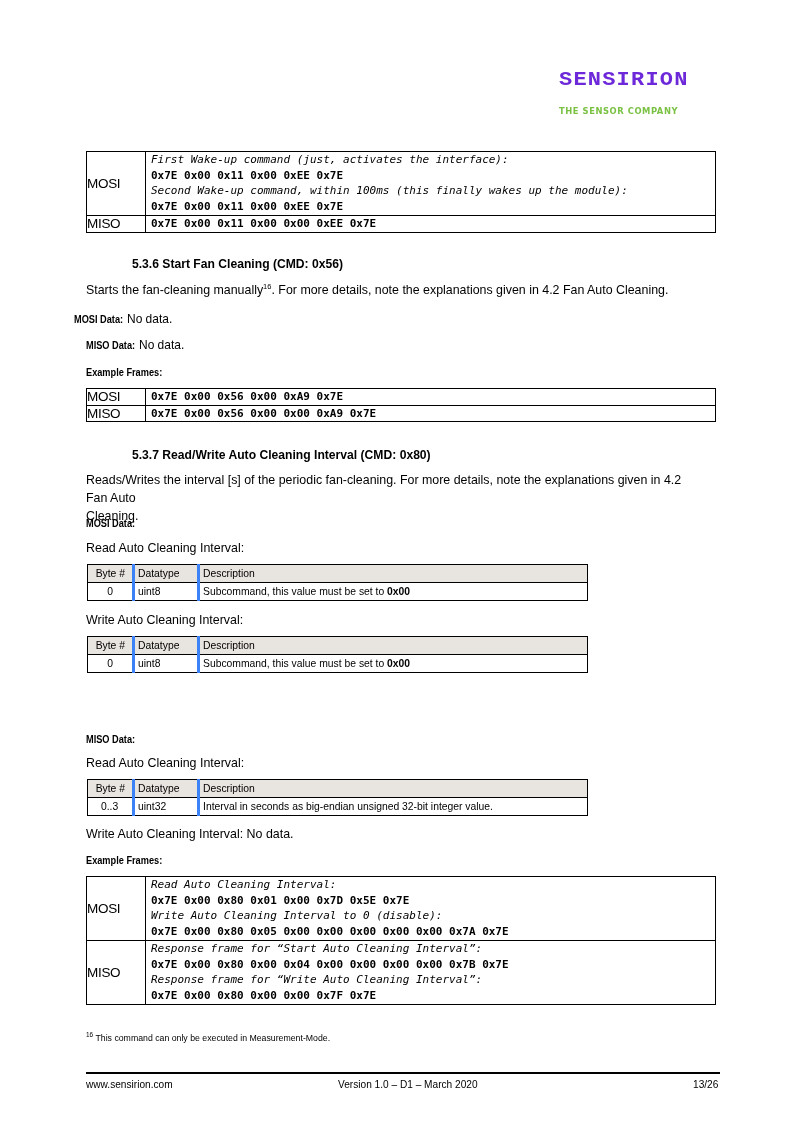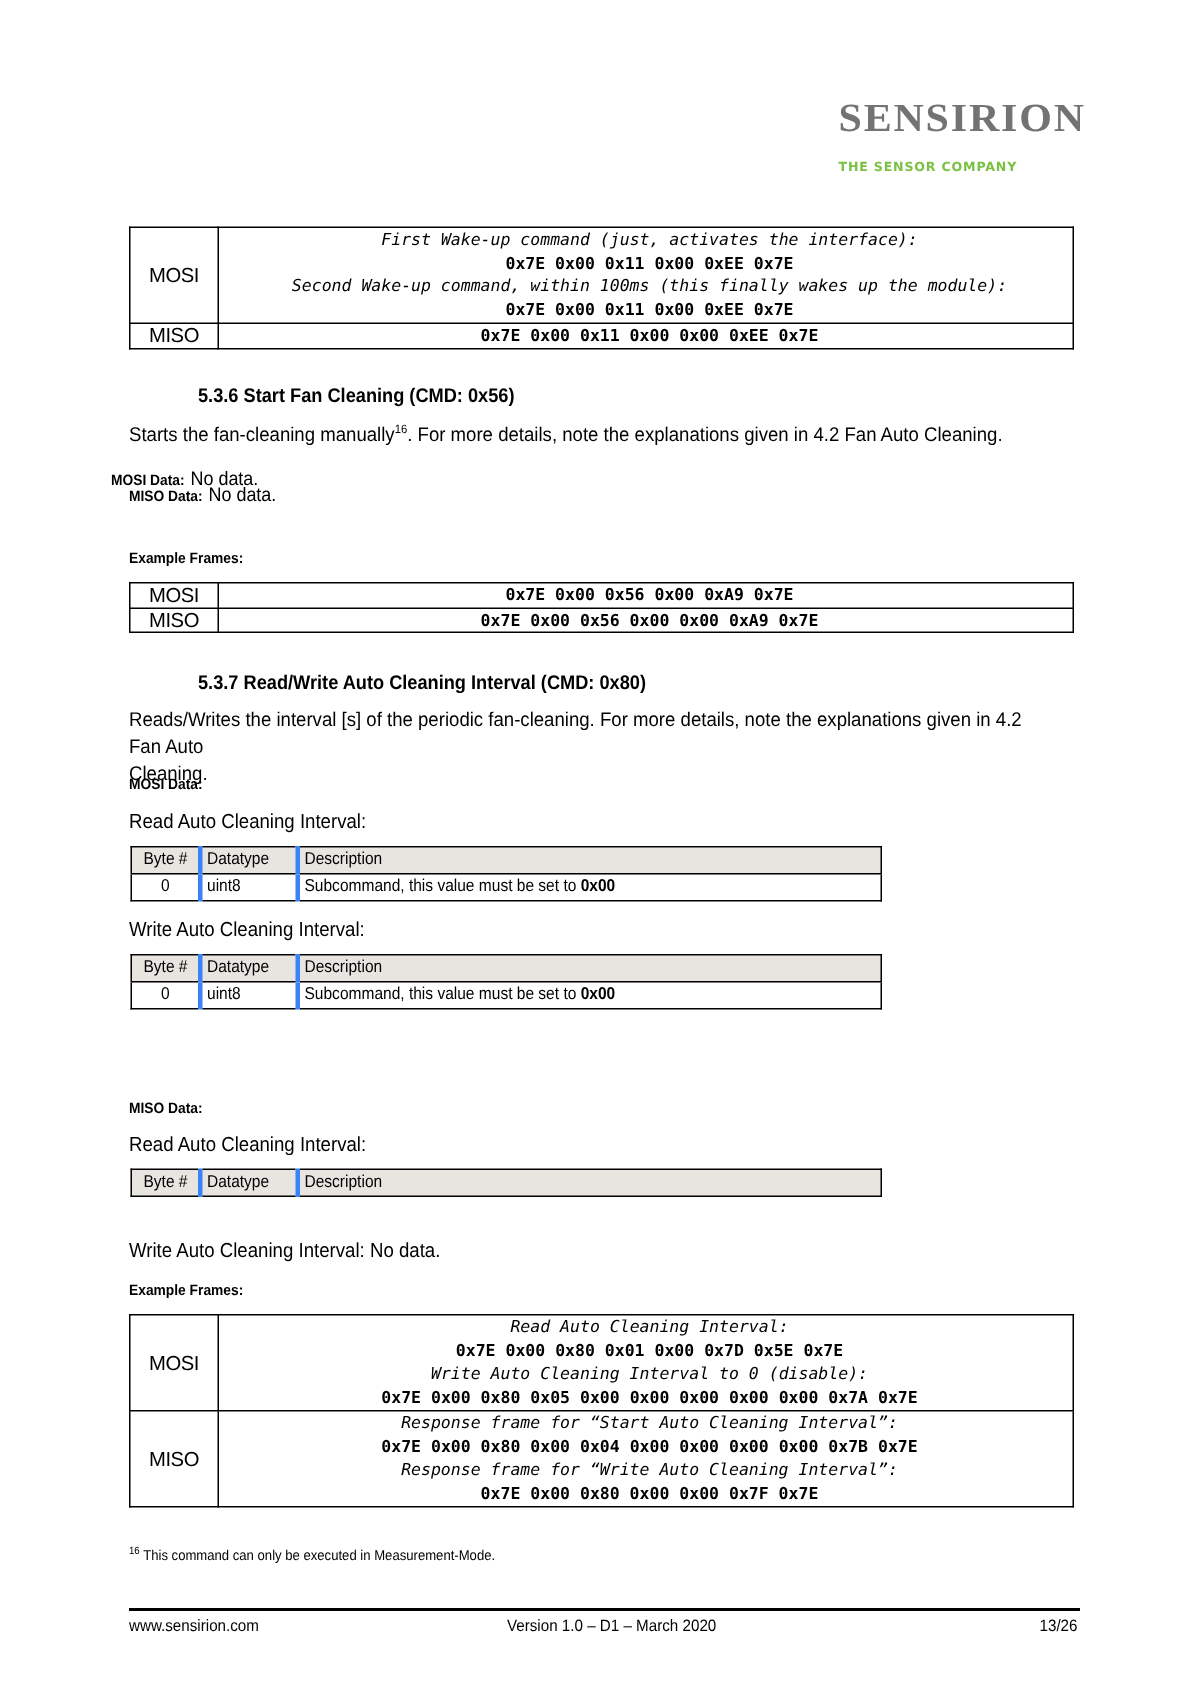--- a/index.html
+++ b/index.html
@@ -2,29 +2,29 @@
 <html><head>
 <meta charset="utf-8">
 <style>
   html, body { margin: 0; padding: 0; background: #ffffff; }
   body { width: 793px; height: 1122px; position: relative; overflow: hidden;
          font-family: "Liberation Sans", sans-serif; color: #000; }
   .abs { position: absolute; }
 
   
   .logo { left: 559px; top: 70px; width: 160px; }
-  .logo-main { font-family: Liberation Serif, serif; font-weight: bold; color: #737373;
-               font-size: 28px; letter-spacing: 1.2px; line-height: 20px; transform: scaleY(0.95); }
+  .logo-main { font-family: Liberation Mono, monospace; font-weight: bold; color: #6d28d9;
+               font-size: 22px; letter-spacing: 1.2px; line-height: 20px; transform: scaleY(0.95); }
   .logo-sub { font-family: "DejaVu Sans", sans-serif; font-weight: bold; color: #7ac143;
               font-size: 8.4px; letter-spacing: 0.55px; line-height: 10px; margin-top: 16px; }
 
   
   table { border-collapse: collapse; }
   .frames { position: absolute; left: 86px; width: 630px; border: 1.3px solid #000; }
-  .frames td { border: 1px solid #000; padding: 0; vertical-align: middle; text-align: center; }
+  .frames td { border: 1px solid #000; padding: 0; vertical-align: middle; }
   .frames td.lbl { width: 58px; font-size: 13.5px; letter-spacing: -0.3px; }
   .frames td.val { padding-left: 5px; font-family: "DejaVu Sans Mono", monospace; font-size: 11px; line-height: 15.7px; }
   .mono-i { font-style: italic; font-weight: normal; }
   .mono-b { font-weight: bold; }
 
   
   .h3 { font-weight: bold; font-size: 13.2px; transform: scaleX(0.92); transform-origin: left; }
   .para { font-size: 13.2px; line-height: 18px; left: 86px; width: 640px; transform: scaleX(0.94); transform-origin: left; }
   .small-b { font-weight: bold; font-size: 10px; transform: scaleX(0.92); transform-origin: left; }
   .small-b + span { }
@@ -71,21 +71,21 @@
   </tr>
 </tbody>
   </table>
 
 <div class="abs h3" style="left:132px; top:256px;">5.3.6 Start Fan Cleaning (CMD: 0x56)</div>
 <div class="abs para" style="top:281px;"><span>Starts the fan-cleaning manually</span><sup>16</sup><span>. For more details, note the explanations given in 4.2 Fan Auto Cleaning.</span></div>
 
 <div class="abs" style="left:74px; top:311px; font-size:13px;">
   <span class="small-b" style="display:inline-block;">MOSI Data:</span><span style="display:inline-block; transform:scaleX(0.92); transform-origin:left;"> No data.</span>
 </div>
-<div class="abs" style="left:86px; top:322px; font-size:13px;">
+<div class="abs" style="left:86px; top:337px; font-size:13px;">
   <span class="small-b" style="display:inline-block;">MISO Data:</span><span style="display:inline-block; transform:scaleX(0.92); transform-origin:left;"> No data.</span>
 </div>
 <div class="abs small-b" style="left:86px; top:367px;">Example Frames:</div>
 
 <table class="frames" style="top:388px;">
   <tbody>
       <tr>
     <td class="lbl" style="line-height:15px;">MOSI</td>
     <td class="val mono-b">0x7E 0x00 0x56 0x00 0xA9 0x7E</td>
   </tr>
@@ -140,20 +140,25 @@
 <div class="abs small-b" style="left:86px; top:734px;">MISO Data:</div>
 <div class="abs" style="left:86px; top:755px; font-size:13.5px; transform:scaleX(0.92); transform-origin:left;">Read Auto Cleaning Interval:</div>
 
 <table class="dtable" style="top:779px;">
   <tbody>
       <tr class="head">
     <td><span class="txt">Byte #</span></td>
     <td class="c2"><span class="txt">Datatype</span></td>
     <td><span class="txt">Description</span></td>
   </tr>
+  <tr>
+    <td><span class="txt">0..3</span></td>
+    <td class="c2"><span class="txt">uint32</span></td>
+    <td><span class="txt">Interval in seconds as big-endian unsigned 32-bit integer value.</span></td>
+  </tr>
 </tbody>
   </table>
 
 <div class="abs" style="left:86px; top:826px; font-size:13.5px; transform:scaleX(0.92); transform-origin:left;">Write Auto Cleaning Interval: No data.</div>
 <div class="abs small-b" style="left:86px; top:855px;">Example Frames:</div>
 
 <table class="frames" style="top:876px;">
   <tbody>
       <tr>
     <td class="lbl">MOSI</td>

